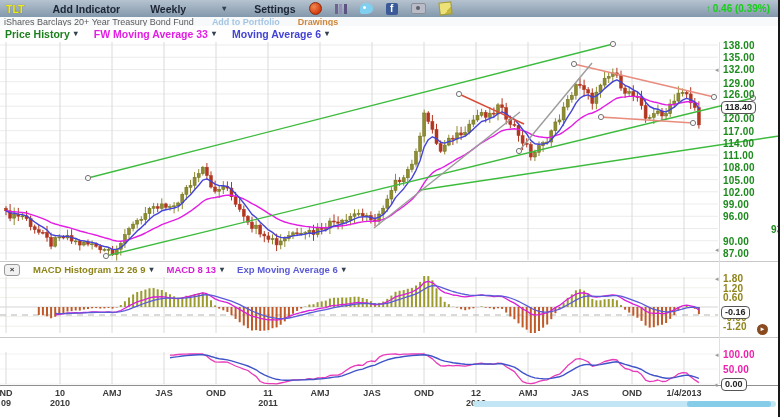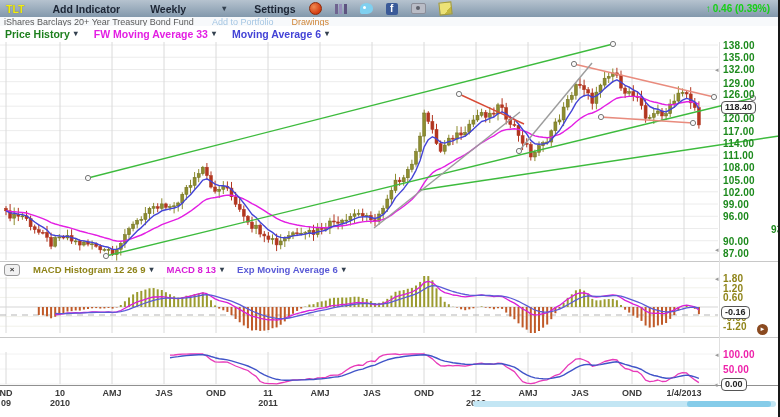--- a/index.html
+++ b/index.html
@@ -22,21 +22,21 @@
   .ic-fb::before{content:"f";}
   .ic-cam{width:13px;height:9px;background:#b9bcc6;border-radius:2px;position:relative;border:1px solid #8b8e99;}
   .ic-cam::after{content:"";position:absolute;left:4px;top:2px;width:4px;height:4px;border-radius:50%;background:#5d606b;}
   .ic-note{width:11px;height:11px;background:linear-gradient(135deg,#ece277 68%,#c4b83e 68%);transform:rotate(-6deg);border:1px solid #a89d30;}
   .change{margin-left:auto;margin-right:10px;display:inline-flex;gap:2px;font-size:10px;}
   .up-arrow{font-size:10px;}
   .up-arrow::before{content:"\2191";}
   .subbar{position:absolute;left:0;top:17px;width:780px;height:10px;z-index:4;background:#f7f9fb;
     display:flex;align-items:center;font-size:9px;color:#5a5a5a;}
   .fund{margin-left:4px;}
-  .sublink{margin-left:18px;font-weight:normal;}
+  .sublink{margin-left:18px;font-weight:bold;}
   .indrow{position:absolute;left:0;top:26px;width:780px;height:15px;z-index:4;background:#fff;
     display:flex;align-items:center;font-size:10.5px;font-weight:bold;}
   .indrow .dd{margin-left:16px;display:inline-flex;align-items:center;}
   .indrow .dd:first-child{margin-left:5px;}
   .paneheader{position:absolute;left:0;width:718px;height:13px;z-index:4;background:#fff;
     display:flex;align-items:center;font-size:9.5px;font-weight:bold;}
   .close-btn{margin-left:4px;width:14px;height:10px;border:1px solid #999;border-radius:3px;background:#f1f1f1;
     color:#333;font-size:8px;line-height:9px;text-align:center;}
   .close-btn::before{content:"\00D7";}
   .paneheader .dd{margin-left:13px;display:inline-flex;align-items:center;}

